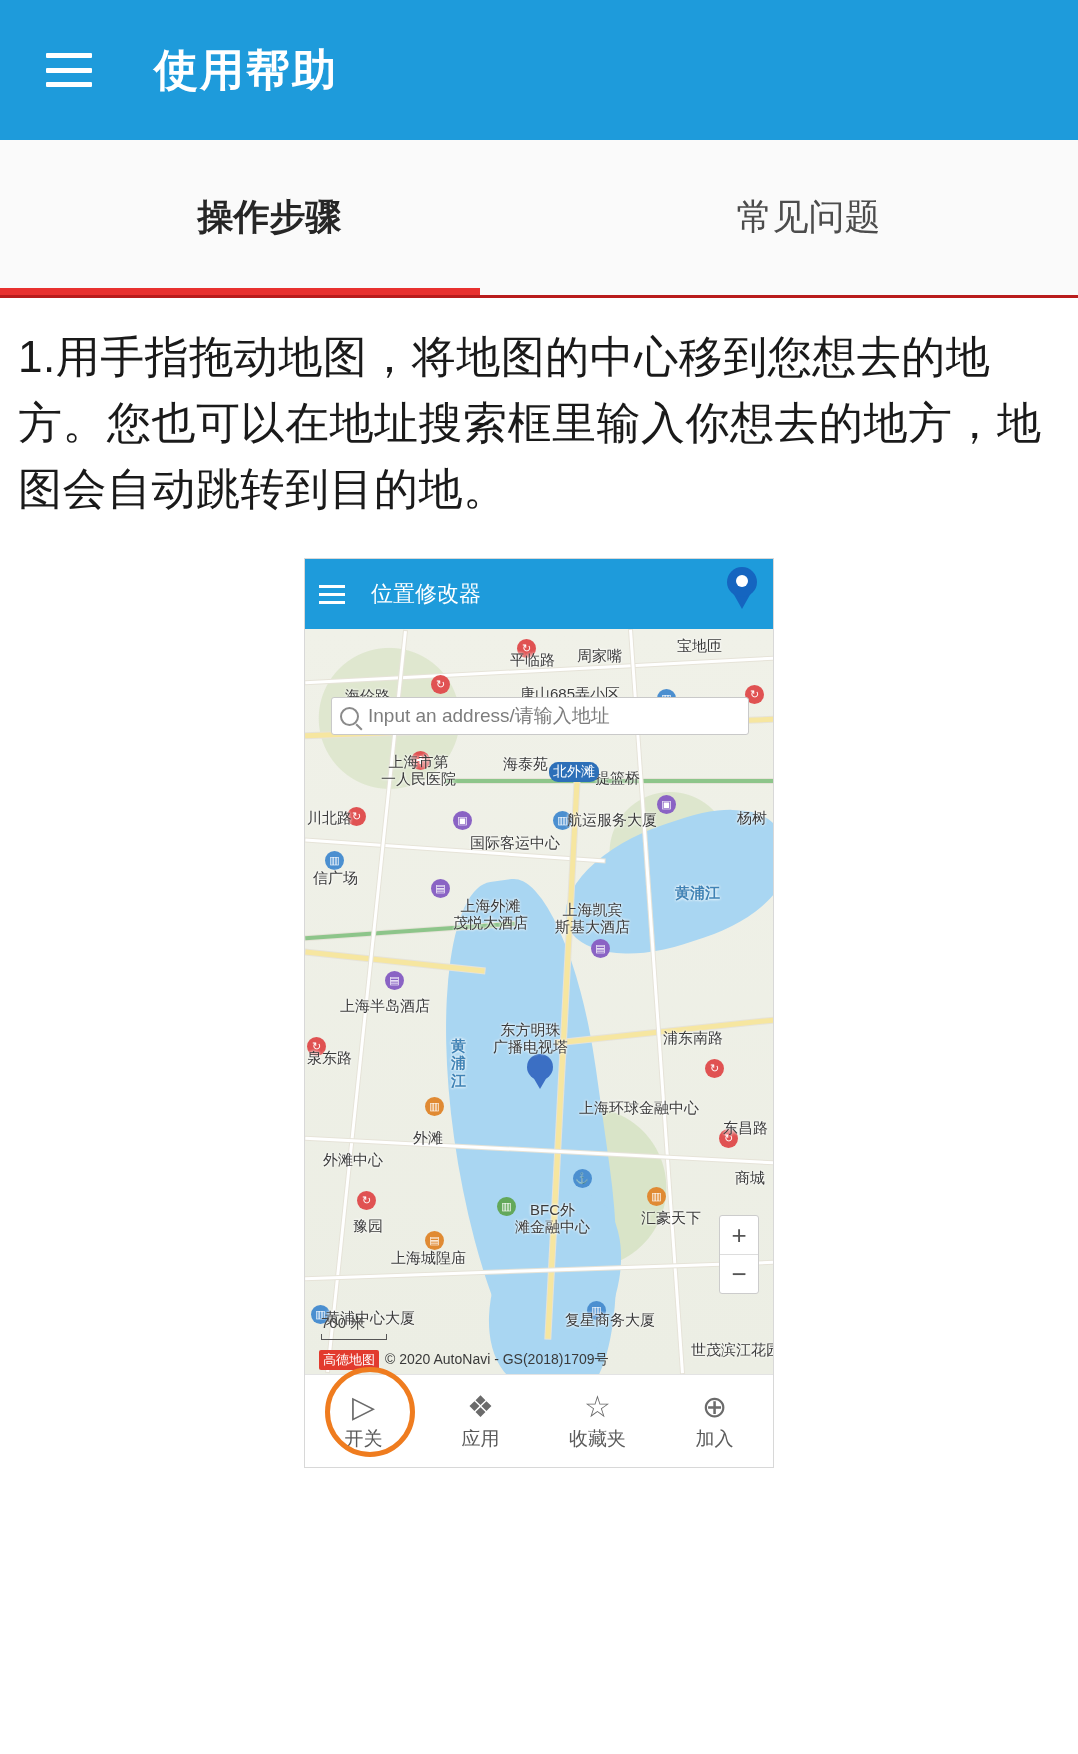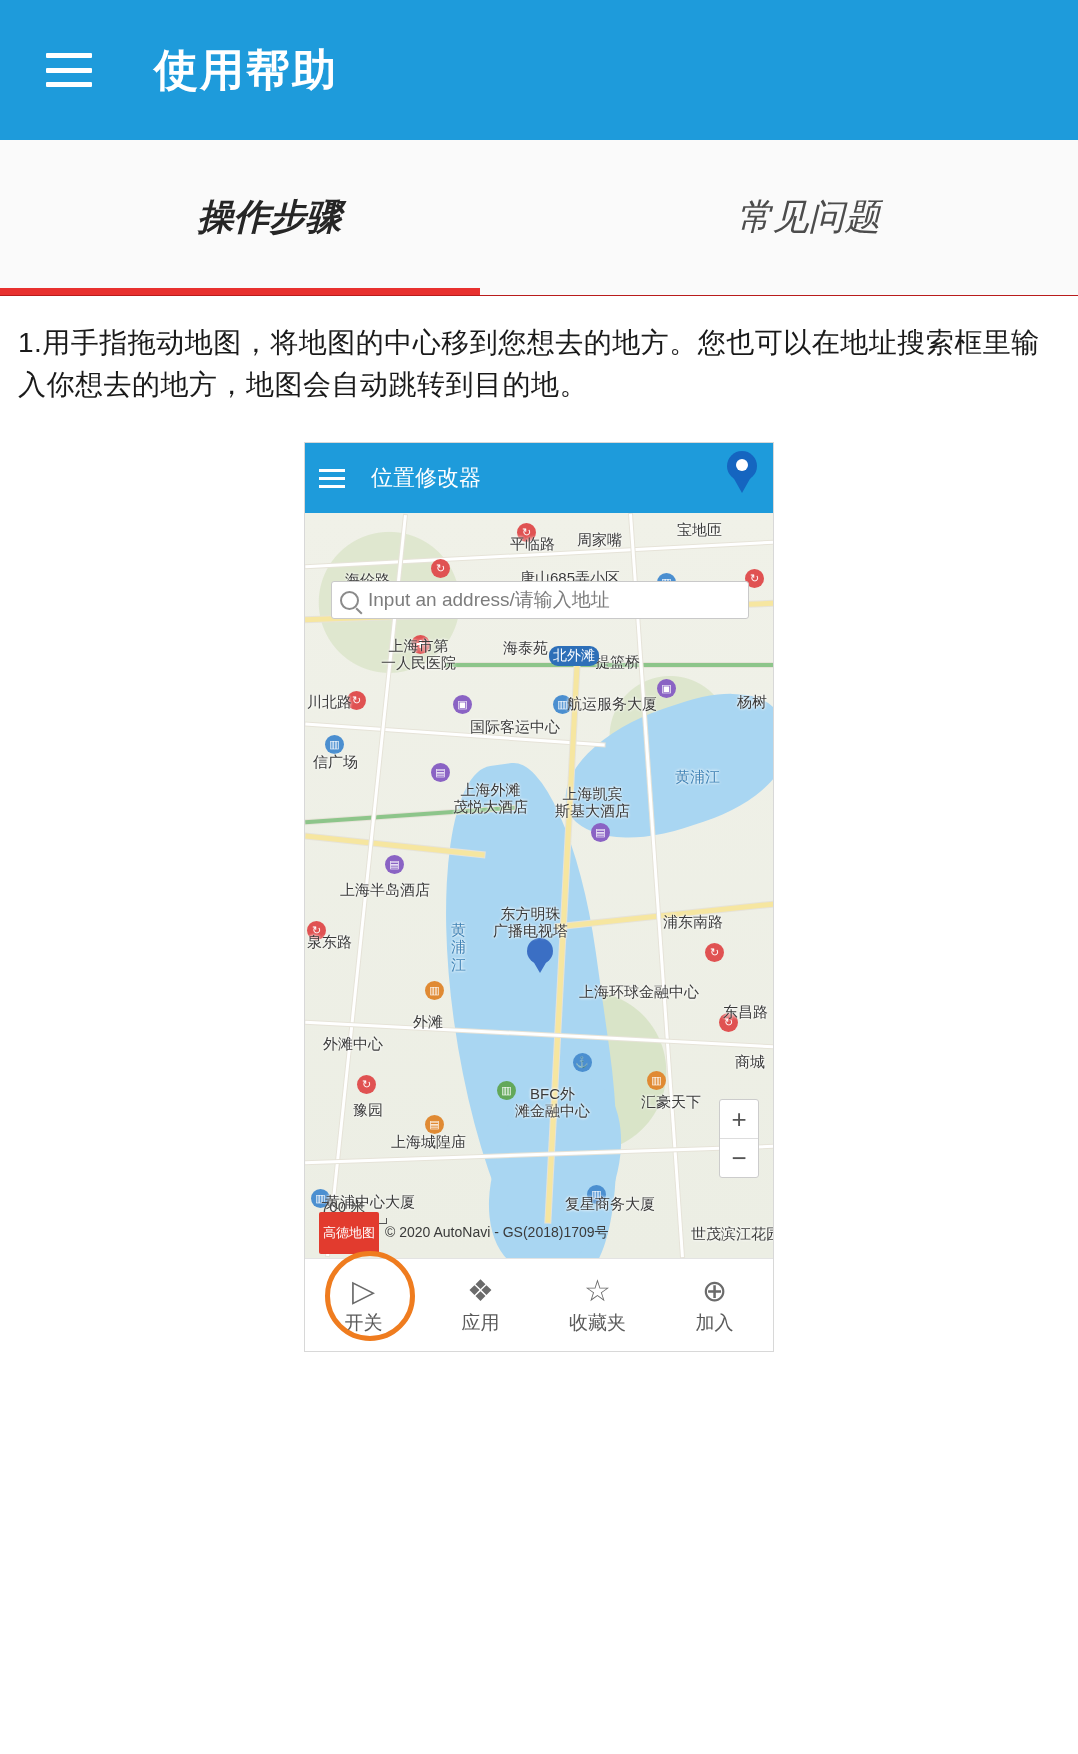--- a/index.html
+++ b/index.html
@@ -48,22 +48,21 @@
     font-weight: bold;
     margin-left: 62px;
     letter-spacing: 2px;
   }
   
   .tabs {
     height: 155px;
     background: #fafafa;
     display: flex;
     position: relative;
-    border-bottom: 1px solid #b91c1c;
-    font-style: italic;
+    border-bottom: 3px solid #b91c1c;
   }
   .tab {
     flex: 1;
     display: flex;
     align-items: center;
     justify-content: center;
     font-size: 36px;
     color: #4c4c4c;
     cursor: pointer;
   }
@@ -77,21 +76,21 @@
     left: 0;
     width: 480px;
     height: 7px;
     background: #e8312f;
   }
   
   .content {
     padding: 26px 18px 0 18px;
   }
   .step {
-    font-size: 28px;
+    font-size: 44px;
     color: #1a1a1a;
     line-height: 1.5;
     margin: 0 0 36px 0;
     letter-spacing: 0.5px;
   }
   
   .shot {
     width: 470px;
     margin: 0 auto;
     border: 1px solid #d8d8d8;
@@ -255,21 +254,21 @@
   }
   .poi {
     position: absolute;
     font-size: 15px;
     color: #3b3b3b;
     white-space: nowrap;
     line-height: 1.15;
     text-align: center;
     text-shadow: 0 0 3px #ffffff, 0 0 3px #ffffff;
   }
-  .poi.water { color: #3f82b5; }
+  .poi.water { color: #3f82b5; font-weight: bold; }
   .badge {
     position: absolute;
     background: #2d6fb8;
     color: #ffffff;
     font-size: 14px;
     padding: 1px 4px;
     border-radius: 2px;
     white-space: nowrap;
   }
   .dot-icon {
@@ -346,21 +345,21 @@
     right: 4px;
     display: flex;
     align-items: center;
     font-size: 14px;
     color: #3a3a3a;
   }
   .amap-logo {
     background: #e23b2e;
     color: #fff;
     font-size: 13px;
-    padding: 12px 4px;
+    padding: 1px 4px;
     border-radius: 2px;
     margin-right: 6px;
     white-space: nowrap;
   }
   .shot-bottom {
     height: 92px;
     background: #ffffff;
     display: flex;
     border-top: 1px solid #e3e3e3;
     position: relative;

